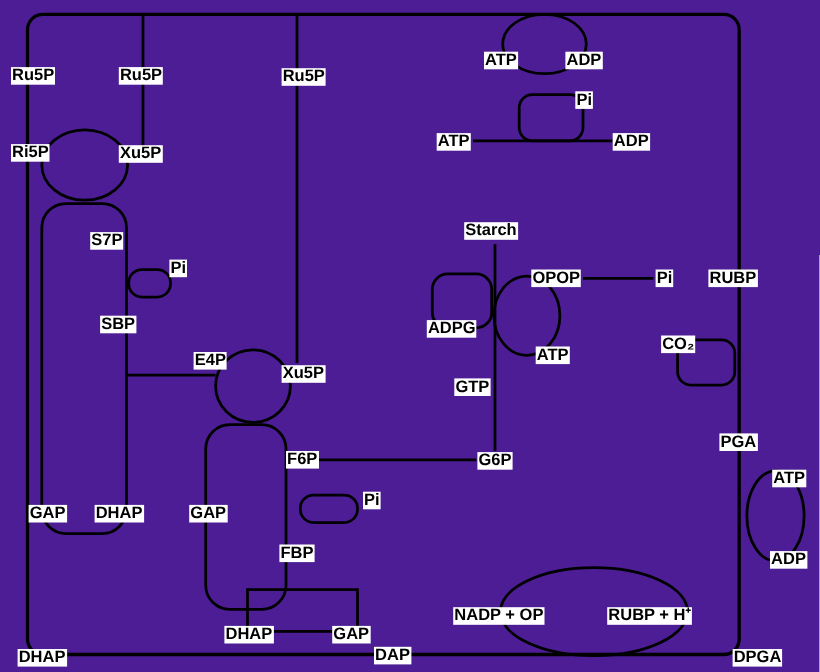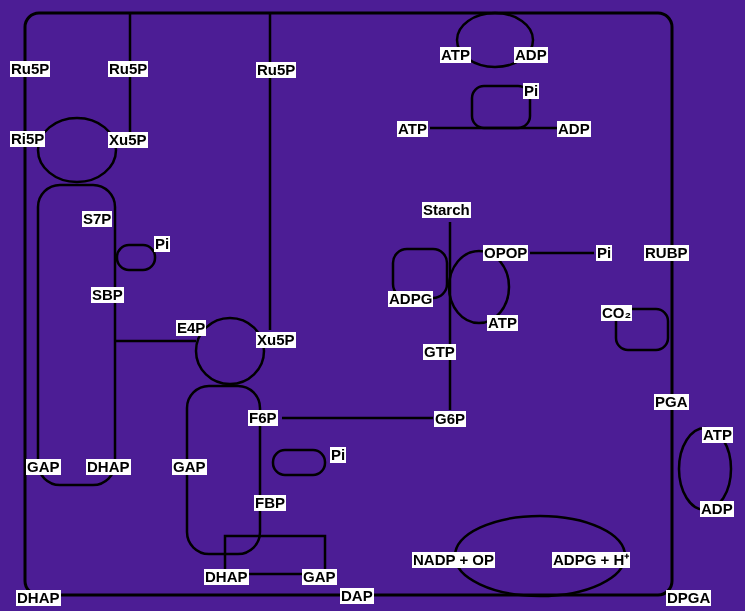--- a/index.html
+++ b/index.html
@@ -94,32 +94,32 @@
   <span class="lbl" style="left:91px;  top:287px">SBP</span>
   <span class="lbl" style="left:422px; top:202px">Starch</span>
   <span class="lbl" style="left:483px; top:245px">OPOP</span>
   <span class="lbl" style="left:596px; top:245px">Pi</span>
   <span class="lbl" style="left:644px; top:245px">RUBP</span>
   <span class="lbl" style="left:388px; top:291px">ADPG</span>
   <span class="lbl" style="left:487px; top:315px">ATP</span>
   <span class="lbl" style="left:601px; top:305px">CO₂</span>
   <span class="lbl" style="left:176px; top:320px">E4P</span>
   <span class="lbl" style="left:256px; top:332px">Xu5P</span>
-  <span class="lbl" style="left:423px; top:344px">GTP</span>
+  <span class="lbl" style="left:413px; top:344px">GTP</span>
   <span class="lbl" style="left:654px; top:394px">PGA</span>
-  <span class="lbl" style="left:248px; top:410px">F6P</span>
+  <span class="lbl" style="left:260px; top:410px">F6P</span>
   <span class="lbl" style="left:434px; top:411px">G6P</span>
   <span class="lbl" style="left:702px; top:427px">ATP</span>
   <span class="lbl" style="left:26px;  top:459px">GAP</span>
   <span class="lbl" style="left:86px;  top:459px">DHAP</span>
   <span class="lbl" style="left:172px; top:459px">GAP</span>
   <span class="lbl" style="left:330px; top:447px">Pi</span>
   <span class="lbl" style="left:254px; top:495px">FBP</span>
   <span class="lbl" style="left:700px; top:501px">ADP</span>
   <span class="lbl" style="left:412px; top:552px">NADP + OP</span>
-  <span class="lbl" style="left:552px; top:552px">ADPG + H⁺</span>
+  <span class="lbl" style="left:552px; top:552px">RUBP + H⁺</span>
   <span class="lbl" style="left:204px; top:569px">DHAP</span>
   <span class="lbl" style="left:302px; top:569px">GAP</span>
   <span class="lbl" style="left:16px;  top:590px">DHAP</span>
   <span class="lbl" style="left:340px; top:588px">DAP</span>
   <span class="lbl" style="left:666px; top:590px">DPGA</span>
 
 </div>
 
 </body></html>

